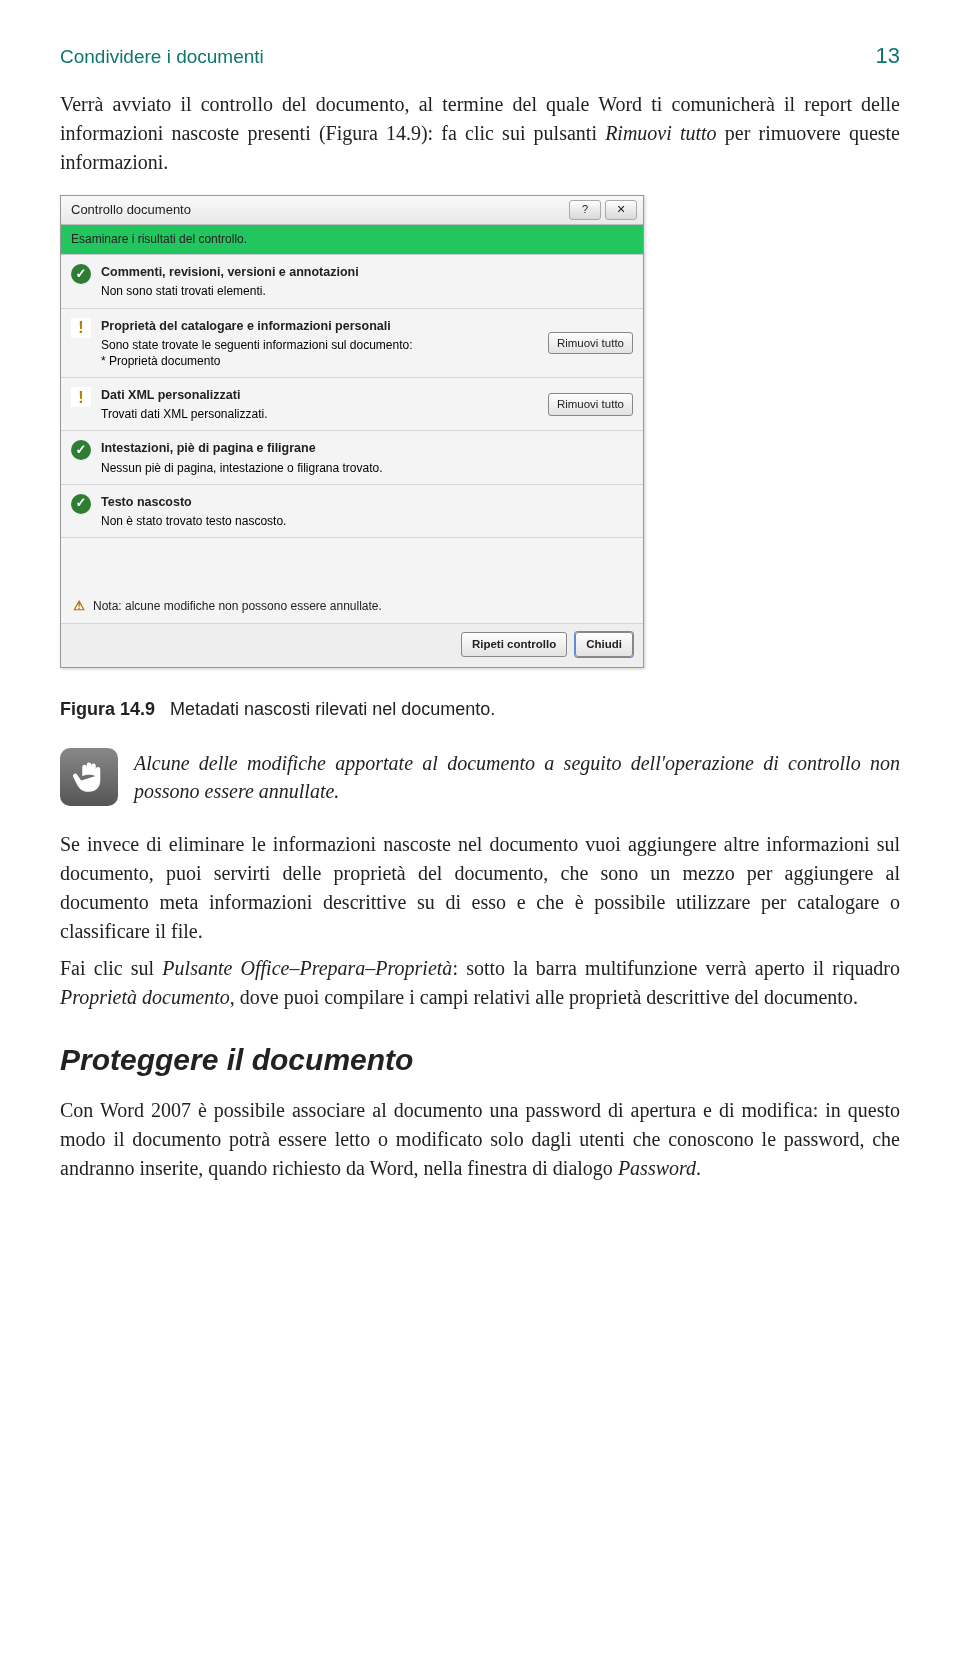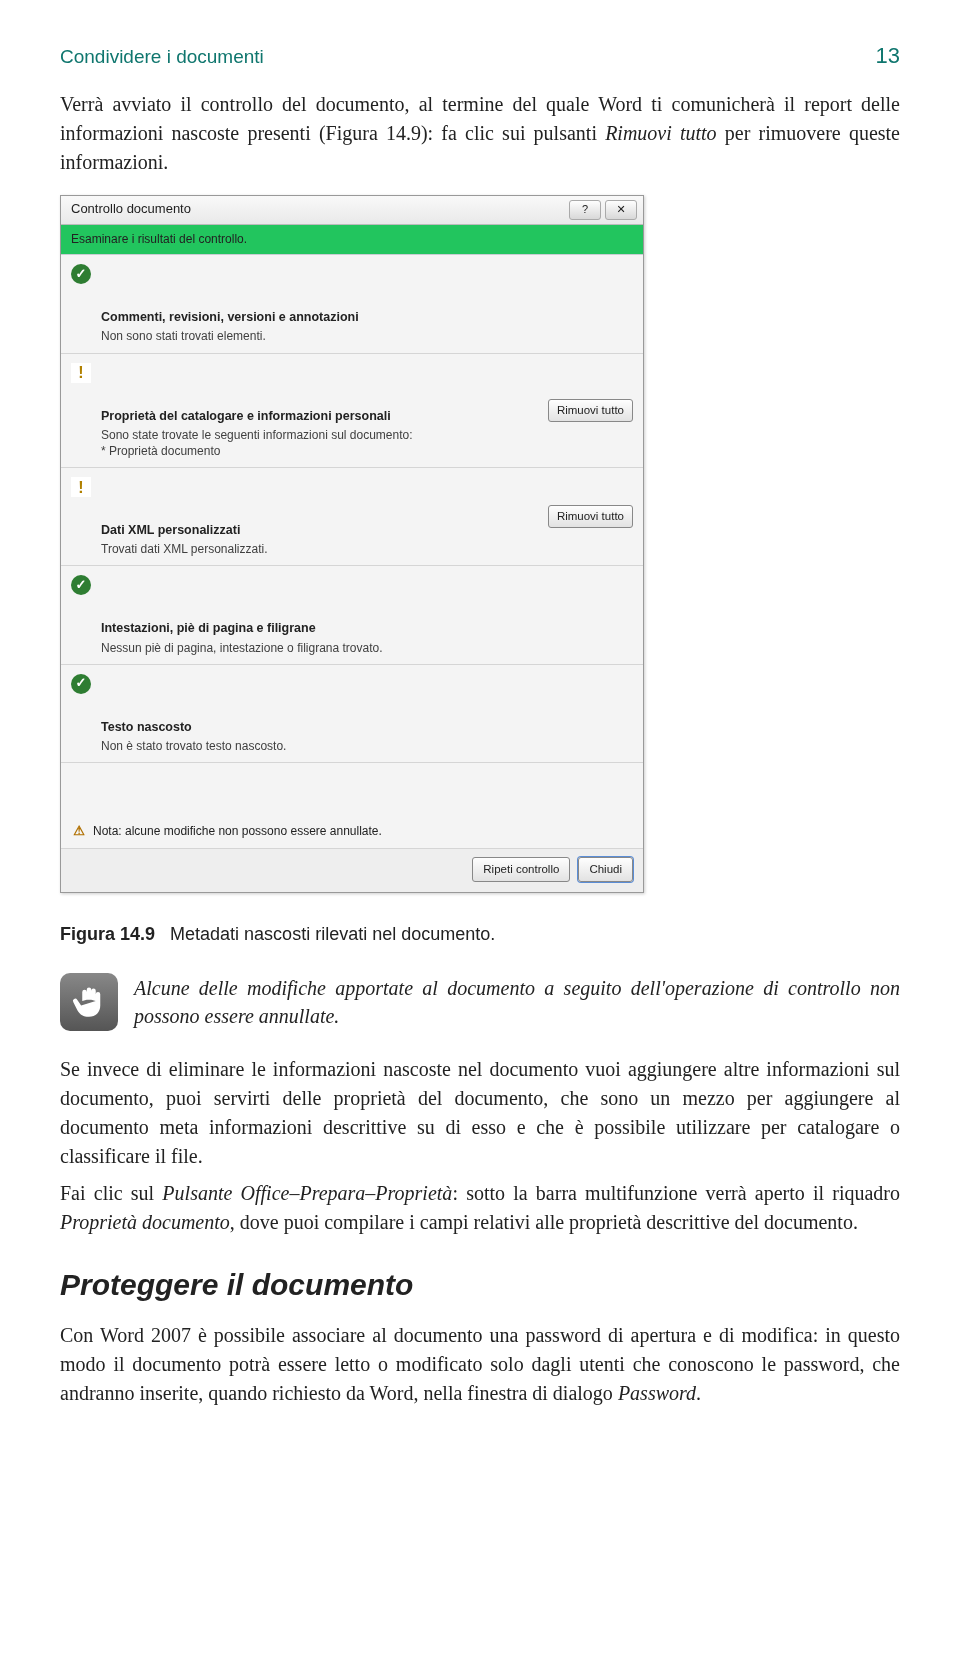--- a/index.html
+++ b/index.html
@@ -34,21 +34,21 @@
     margin: 18px 0 28px 0;
     border: 1px solid #999;
     background: #f4f4f4;
     font-family: "Segoe UI", Tahoma, sans-serif;
     font-size: 12.5px;
     color: #222;
     box-shadow: 1px 1px 3px rgba(0,0,0,0.2);
   }
   .titlebar {
     display: flex;
-    align-items: center;
+    align-items: flex-end;
     justify-content: space-between;
     padding: 4px 6px 4px 10px;
     background: linear-gradient(#f9f9f9,#e9e9e9);
     border-bottom: 1px solid #bbb;
     font-size: 13px;
   }
   .titlebar-right { display:flex; gap:4px; }
   .titlebar-btn {
     width: 30px; height: 18px;
     border: 1px solid #aaa;
@@ -82,23 +82,23 @@
     font-weight:bold;
   }
   .icon-check { background:#2e7d32; }
   .icon-warn {
     background:#fff;
     color:#b08000;
     border:none;
     border-radius:0;
     font-size:16px; font-weight:bold;
   }
-  .item-body { flex:1;margin-top:45px; }
+  .item-body { flex:1; }
   .item-title { font-weight: bold; margin-bottom: 2px; font-size: 12.5px;}
-  .item-desc { font-size: 12px; color:#404040; line-height:1.35; }
+  .item-desc { font-size: 12px; color:#000000; line-height:1.35; }
   .item-btn {
     font-size:11.5px;
     padding:2px 8px;
     border:1px solid #888;
     border-radius:3px;
     background:linear-gradient(#fefefe,#e2e2e2);
     align-self:center;
     white-space:nowrap;
   }
   .note-area {
@@ -120,20 +120,21 @@
     padding:8px 10px 10px 10px;
     border-top:1px solid #d5d5d5;
     background:#eee;
   }
   .dlg-btn {
     font-size:11.5px;
     padding:3px 10px;
     border:1px solid #888;
     border-radius:3px;
     background:linear-gradient(#fefefe,#e2e2e2);
+    font-weight:bold;
   }
   .dlg-btn.focus { box-shadow:0 0 0 1px #5a8dd6; }
   .caption {
     font-family: Arial, Helvetica, sans-serif;
     font-size: 18px;
     margin: 0 0 26px 0;
   }
   .caption strong { font-weight: bold; }
   .callout {
     display:flex;

